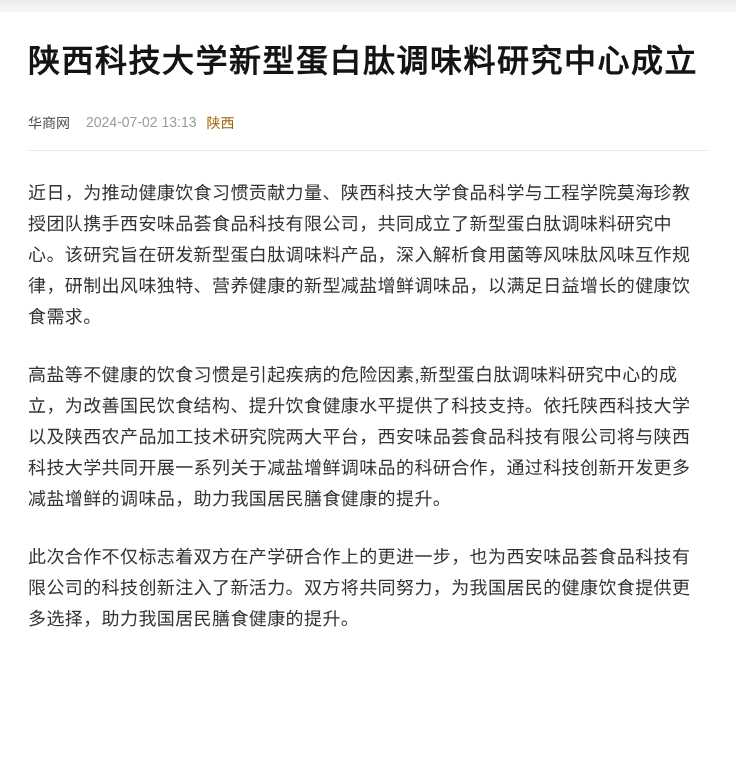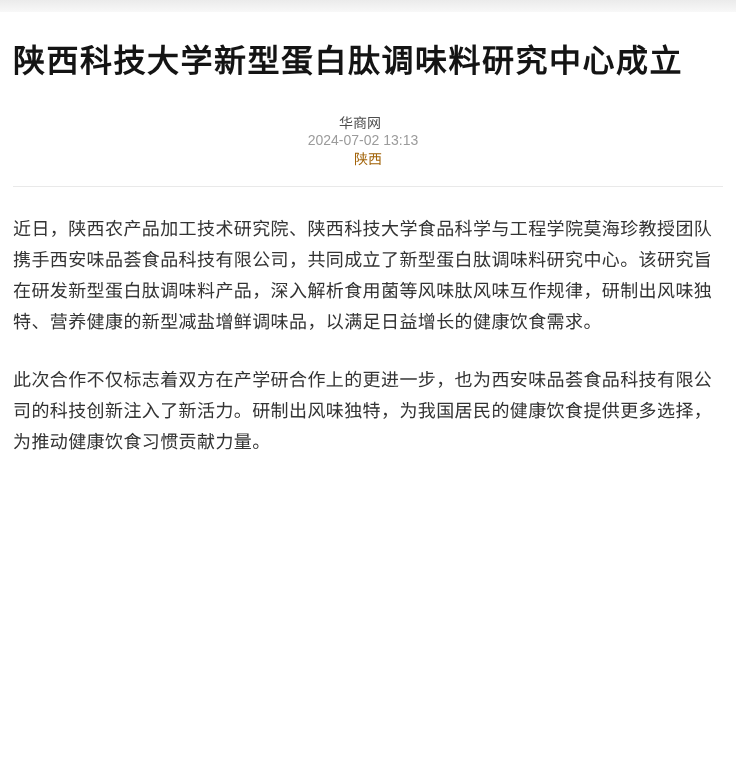--- a/index.html
+++ b/index.html
@@ -12,37 +12,36 @@
     width: 736px;
     min-height: 774px;
     overflow: hidden;
   }
   .top-edge-bar {
     height: 12px;
     width: 100%;
     background: linear-gradient(#ebebeb, #f8f8f8);
   }
   .container {
-    padding: 0 13px;
+    padding: 0 28px;
   }
   h1.article-title {
     margin: 28px 0 0 0;
     font-size: 32px;
     line-height: 1.32;
     font-weight: 700;
     color: #141414;
     letter-spacing: 1.5px;
   }
   .meta-row {
     margin-top: 30px;
     display: flex;
     align-items: center;
     font-size: 14px;
     color: #9b9b9b;
-    flex-direction: column;
   }
   .meta-row .source {
     color: #4d4d4d;
     margin-right: 16px;
   }
   .meta-row .datetime {
     margin-right: 10px;
     color: #9b9b9b;
   }
   .meta-row .location {
@@ -73,17 +72,18 @@
 
   <div class="meta-row">
     <span class="source">华商网</span>
     <span class="datetime">2024-07-02 13:13</span>
     <span class="location">陕西</span>
   </div>
 
   <hr class="divider">
 
   <div class="article-body">
-    <p>近日，陕西农产品加工技术研究院、陕西科技大学食品科学与工程学院莫海珍教授团队携手西安味品荟食品科技有限公司，共同成立了新型蛋白肽调味料研究中心。该研究旨在研发新型蛋白肽调味料产品，深入解析食用菌等风味肽风味互作规律，研制出风味独特、营养健康的新型减盐增鲜调味品，以满足日益增长的健康饮食需求。</p>
-    <p>此次合作不仅标志着双方在产学研合作上的更进一步，也为西安味品荟食品科技有限公司的科技创新注入了新活力。研制出风味独特，为我国居民的健康饮食提供更多选择，为推动健康饮食习惯贡献力量。</p>
+    <p>近日，为推动健康饮食习惯贡献力量、陕西科技大学食品科学与工程学院莫海珍教授团队携手西安味品荟食品科技有限公司，共同成立了新型蛋白肽调味料研究中心。该研究旨在研发新型蛋白肽调味料产品，深入解析食用菌等风味肽风味互作规律，研制出风味独特、营养健康的新型减盐增鲜调味品，以满足日益增长的健康饮食需求。</p>
+    <p>高盐等不健康的饮食习惯是引起疾病的危险因素,新型蛋白肽调味料研究中心的成立，为改善国民饮食结构、提升饮食健康水平提供了科技支持。依托陕西科技大学以及陕西农产品加工技术研究院两大平台，西安味品荟食品科技有限公司将与陕西科技大学共同开展一系列关于减盐增鲜调味品的科研合作，通过科技创新开发更多减盐增鲜的调味品，助力我国居民膳食健康的提升。</p>
+    <p>此次合作不仅标志着双方在产学研合作上的更进一步，也为西安味品荟食品科技有限公司的科技创新注入了新活力。双方将共同努力，为我国居民的健康饮食提供更多选择，助力我国居民膳食健康的提升。</p>
   </div>
 
 </div>
 
 </body></html>

